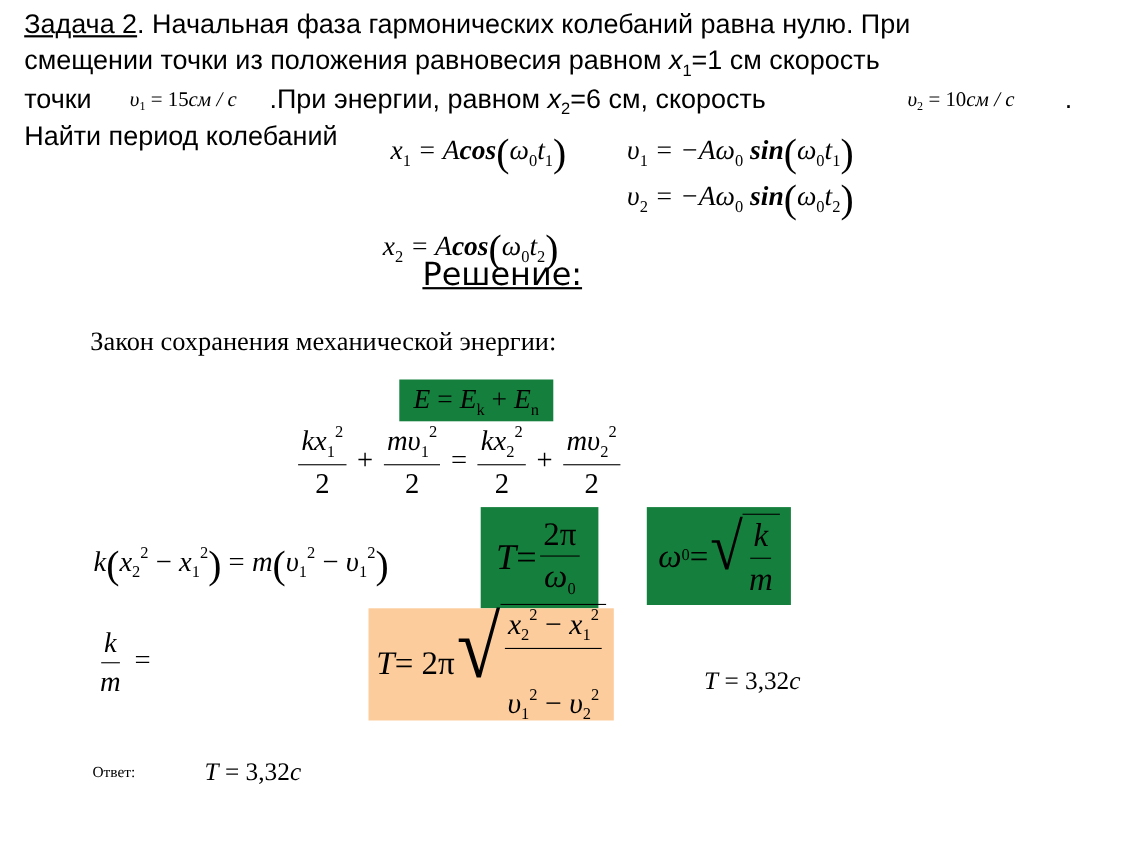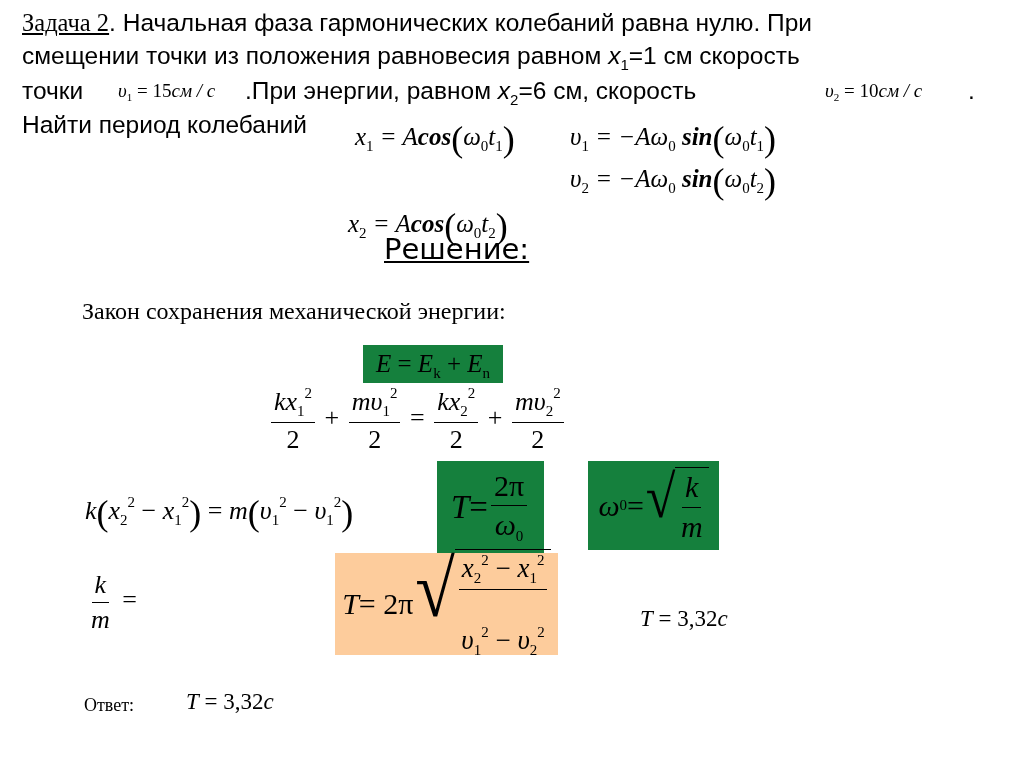--- a/index.html
+++ b/index.html
@@ -4,21 +4,21 @@
 <style>
   html, body { margin:0; padding:0; }
   body {
     width:1024px; height:767px; background:#ffffff; position:relative; overflow:hidden;
     color:#000;
   }
   .abs { position:absolute; }
   .sans { font-family:"Liberation Sans", sans-serif; }
   .serif { font-family:"Liberation Serif", serif; }
   .prob { font-size:24.5px; line-height:30px; white-space:nowrap; }
-  .u { text-decoration:underline;font-family:Liberation Serif, serif; }
+  .u { text-decoration:underline; }
   .it { font-style:italic; }
   .b { font-weight:bold; }
   .math { font-family:"Liberation Serif", serif; font-size:25px; white-space:nowrap; }
   .math sub { font-size:15px; vertical-align:-6px; font-style:normal; }
   .math sup { font-size:15px; vertical-align:12px; font-style:normal; }
   .frac { display:inline-flex; flex-direction:column; align-items:center; vertical-align:middle; margin:0 3px;font-family:Liberation Serif, serif; }
   .frac .num { border-bottom:1.5px solid #000; padding:0 3px 2px 3px; line-height:1.15; }
   .frac .den { padding:2px 3px 0 3px; line-height:1.15; }
   .sqrt { display:inline-flex; align-items:stretch; vertical-align:middle; }
   .sqrt .rad { font-size:60px; line-height:1; transform:scaleX(0.9); margin-right:-2px; }
@@ -136,16 +136,16 @@
           <span class="num"><span class="it">x</span><sub>2</sub><sup>2</sup> − <span class="it">x</span><sub>1</sub><sup>2</sup></span>
           <span class="den"><span class="it">υ</span><sub>1</sub><sup>2</sup> − <span class="it">υ</span><sub>2</sub><sup>2</sup></span>
         </span></span>
     </span>
 </div>
 
 <div class="abs math" style="left:640px; top:606px; font-size:23px;">
   <span class="it">T</span><span> = 3,32</span><span class="it">с</span>
 </div>
 
-<div class="abs serif" style="left:84px; top:695px; font-size:18px;">Ответ:</div>
+<div class="abs serif" style="left:84px; top:695px; font-size:14px;">Ответ:</div>
 <div class="abs math" style="left:186px; top:689px; font-size:23px;">
   <span class="it">T</span><span> = 3,32</span><span class="it">с</span>
 </div>
 
 </body></html>

